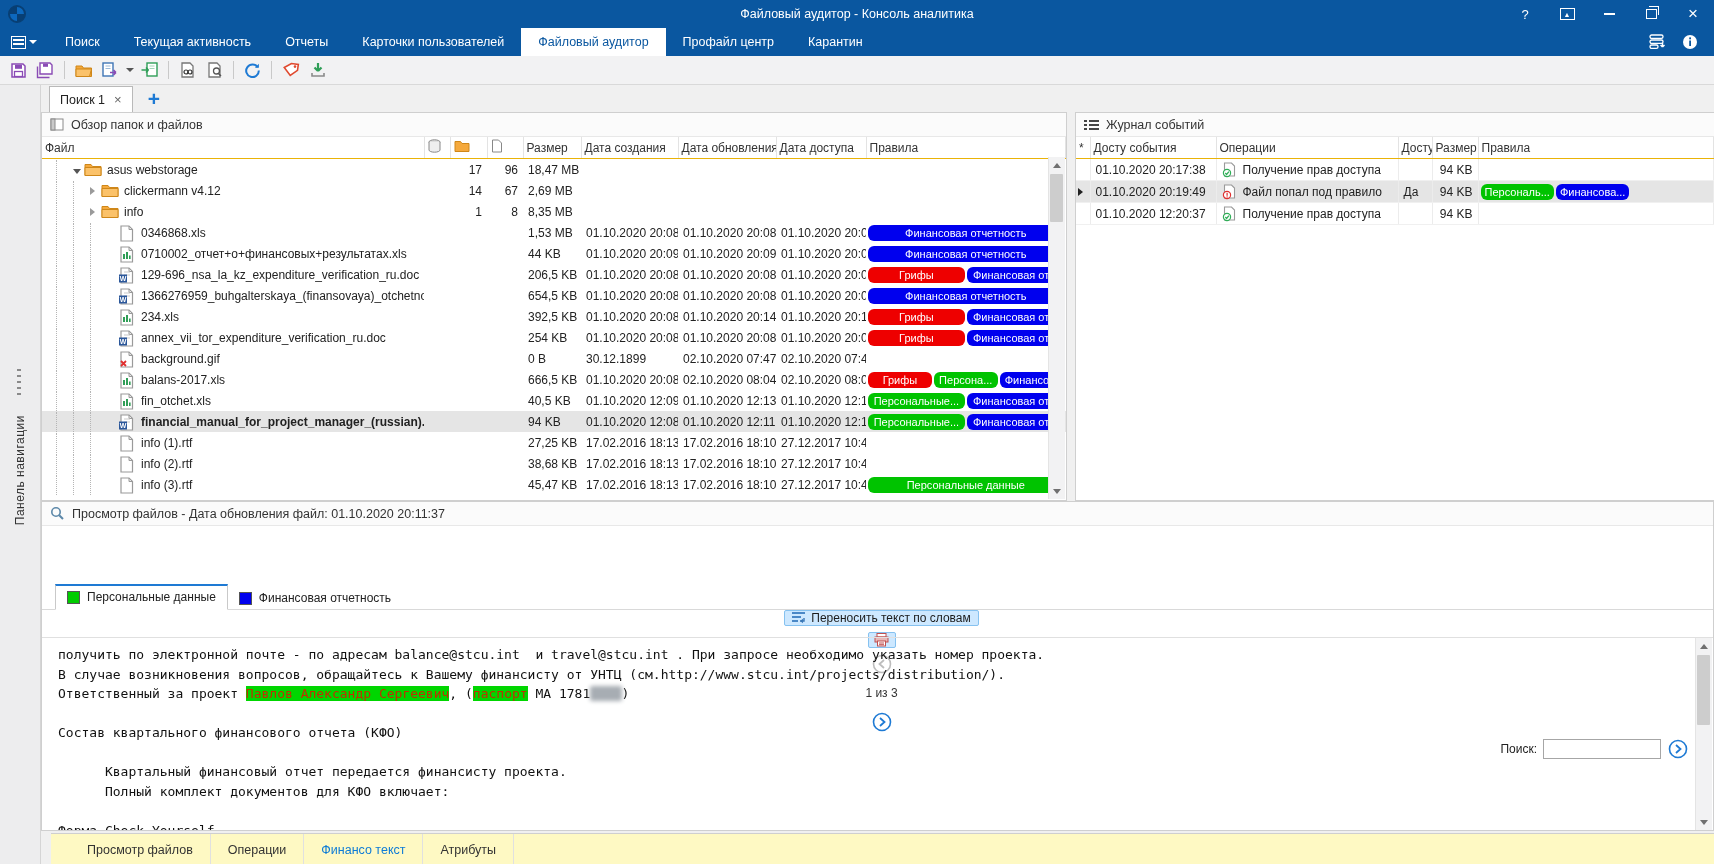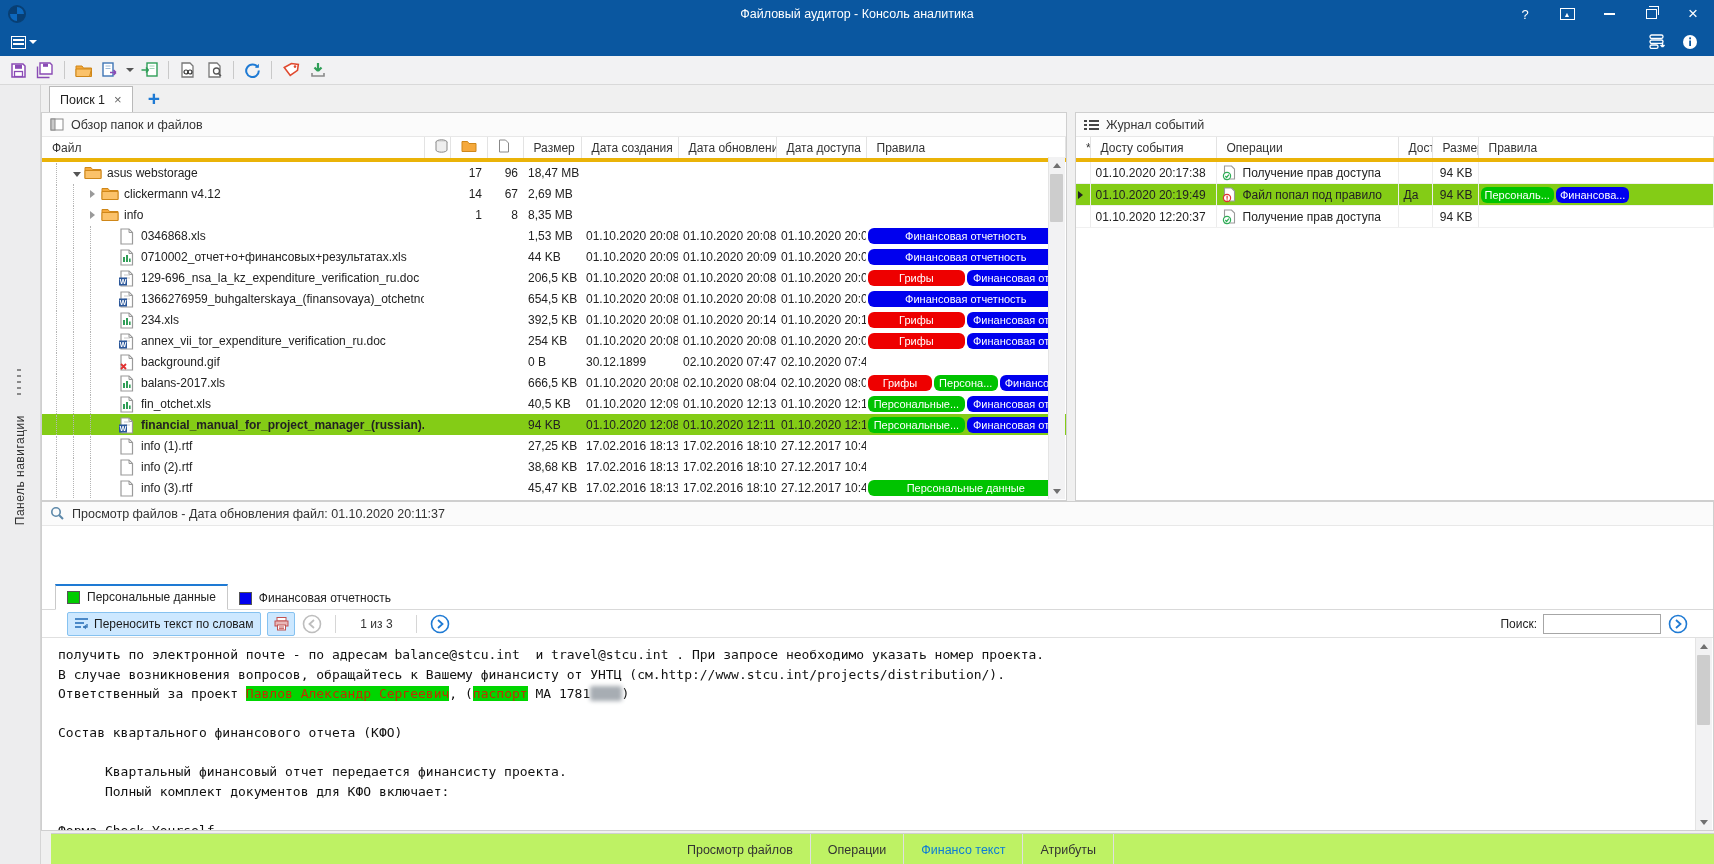--- a/index.html
+++ b/index.html
@@ -45,24 +45,24 @@
     padding:0 10px;margin-left:8px;font-size:12.5px;gap:9px;}
   .doctab-close{color:#666;font-size:13px;line-height:1;}
   .addtab{color:#1e7ad4;font-size:21px;font-weight:bold;margin-left:15px;margin-bottom:1px;}
   
   .panel{position:absolute;background:#fff;border:1px solid #cfcfcf;box-sizing:border-box;}
   .filepanel{left:41px;top:112px;width:1026px;height:389px;}
   .journalpanel{left:1075px;top:112px;right:0;height:389px;border-right:none;}
   .panel-h{height:23px;display:flex;align-items:center;padding-left:8px;gap:7px;background:#fbfbfb;
     color:#333;font-size:12.5px;border-bottom:1px solid #e8e8e8;}
   table{border-collapse:collapse;table-layout:fixed;width:100%;font-size:12px;}
-  th{font-weight:normal;text-align:left;height:21px;padding:0 10px;border-right:1px solid #e3e3e3;
-    border-bottom:4px solid #eab308;color:#333;overflow:hidden;white-space:nowrap;}
+  th{font-weight:normal;text-align:left;height:21px;padding:0 3px;border-right:1px solid #e3e3e3;
+    border-bottom:1px solid #eab308;color:#333;overflow:hidden;white-space:nowrap;}
   td{height:21px;padding:0 5px;overflow:hidden;white-space:nowrap;}
-  tr.sel td{background:#84cc16;}
+  tr.sel td{background:#e5e5e5;}
   td.num{text-align:right;}
   .name-cell{padding:0 14px;}
   .tg{display:inline-block;width:16px;height:20px;border-left:1px dotted #b5b5b5;vertical-align:middle;}
   .exp{display:inline-block;width:11px;vertical-align:middle;}
   .exp.open:before{content:"";display:inline-block;width:0;height:0;border-left:4px solid transparent;
     border-right:4px solid transparent;border-top:5px solid #555;}
   .exp.closed:before{content:"";display:inline-block;width:0;height:0;border-top:4px solid transparent;
     border-bottom:4px solid transparent;border-left:5px solid #9a9a9a;}
   .fic{display:inline-block;width:18px;height:16px;vertical-align:middle;margin-right:5px;}
   .fname{vertical-align:middle;}
@@ -81,39 +81,39 @@
   .sb-up:before{content:"";width:0;height:0;border-left:4px solid transparent;border-right:4px solid transparent;border-bottom:5px solid #707070;}
   .sb-dn:before{content:"";width:0;height:0;border-left:4px solid transparent;border-right:4px solid transparent;border-top:5px solid #707070;}
   .sb-thumb{position:absolute;left:1px;width:13px;background:#cdcdcd;border-radius:1px;}
   
   .viewerpanel{left:41px;top:501px;right:0;height:330px;}
   .legendrow{position:absolute;left:0;right:0;top:79px;height:28px;border-bottom:1px solid #d9d9d9;
     display:flex;align-items:flex-end;padding-left:13px;}
   .legend-tab{display:flex;align-items:center;gap:7px;padding:4px 11px 5px;font-size:12px;margin-bottom:-1px;}
   .legend-tab.active{background:#fff;border:1px solid #c9c9c9;border-bottom:1px solid #fff;border-top:2px solid #1e7ad4;}
   .lg-sq{width:13px;height:13px;display:inline-block;border:1px solid #555;box-sizing:border-box;}
-  .vtoolbar{position:absolute;left:0;right:0;top:108px;height:27px;display:flex;align-items:center;padding-left:25px;gap:6px;}
+  .vtoolbar{position:absolute;left:0;right:0;top:108px;height:27px;display:flex;align-items:center;padding-left:8px;gap:6px;flex-direction:column;}
   .wrap-btn{height:22px;display:flex;align-items:center;gap:5px;background:#cde8ff;border:1px solid #86c2f0;
     border-radius:2px;padding:0 7px;font-size:12px;color:#1b1b1b;}
   .sq-btn{width:26px;height:22px;display:flex;align-items:center;justify-content:center;background:#cde8ff;
     border:1px solid #86c2f0;border-radius:2px;}
   .circ-btn{width:22px;height:22px;display:flex;align-items:center;justify-content:center;}
   .v-sep{width:1px;height:18px;background:#d6d6d6;margin:0 6px;}
   .pagelbl{min-width:56px;text-align:center;color:#333;}
   .searchgrp{margin-left:auto;display:flex;align-items:center;gap:6px;padding-right:24px;}
   .search-input{width:118px;height:20px;border:1px solid #a6a6a6;box-sizing:border-box;font-size:12px;padding:0 4px;}
   .textwrap{position:absolute;left:0;right:0;top:135px;bottom:0;border-top:1px solid #e0e0e0;overflow:hidden;}
   .textarea{position:absolute;left:16px;right:22px;top:7px;bottom:2px;
     font-family:"DejaVu Sans Mono","Liberation Mono",monospace;font-size:13px;line-height:19.5px;
     white-space:pre;color:#111;}
   .hl{background:#00d600;color:#c03000;}
   .redact{background:#a7adb3;color:transparent;filter:blur(2px);border-radius:2px;}
   
-  .bottomtabs{position:absolute;left:51px;right:0;top:833px;height:31px;background:#bef264;border-top:1px solid #cfcfcf;
-    display:flex;align-items:center;padding-left:19px;justify-content:center;}
+  .bottomtabs{position:absolute;left:51px;right:0;top:833px;height:31px;background:#fef9c3;border-top:1px solid #cfcfcf;
+    display:flex;align-items:center;padding-left:19px;}
   .btab{padding:0 17px;font-size:12.5px;color:#333;height:100%;display:flex;align-items:center;}
   .btab.active{color:#0d7bd6;}
   .btab-sep{width:1px;height:100%;background:#e0e0e0;}
   svg{display:block;}
 </style>
 </head>
 <body>
 
 <div class="titlebar">
   <div class="app-logo"></div>
@@ -138,20 +138,29 @@
 </div>
 
 <div class="menubar">
   <div class="burger">
     <span class="burger-box">
         <i></i>
         <i></i>
       </span>
     <span class="caret"></span>
   </div>
+  <div class="menu-tabs" id="menu-tabs">
+      <div class="menu-tab">Поиск</div>
+      <div class="menu-tab">Текущая активность</div>
+      <div class="menu-tab">Отчеты</div>
+      <div class="menu-tab">Карточки пользователей</div>
+      <div class="menu-tab active">Файловый аудитор</div>
+      <div class="menu-tab">Профайл центр</div>
+      <div class="menu-tab">Карантин</div>
+    </div>
   <div class="menu-right" id="menu-right">
       <div>
         <svg width="17" height="16" viewBox="0 0 17 16">
           <rect x="1" y="1" width="13" height="3.4" rx="1.6" fill="none" stroke="#fff" stroke-width="1.3"></rect>
           <rect x="1" y="6" width="13" height="3.4" rx="1.6" fill="none" stroke="#fff" stroke-width="1.3"></rect>
           <rect x="1" y="11" width="8" height="3.4" rx="1.6" fill="none" stroke="#fff" stroke-width="1.3"></rect>
           <path d="M13.5 9 v4 m0 0 l-2-2 m2 2 l2-2" stroke="#fff" stroke-width="1.4" fill="none"></path>
         </svg>
       </div>
       <div>

